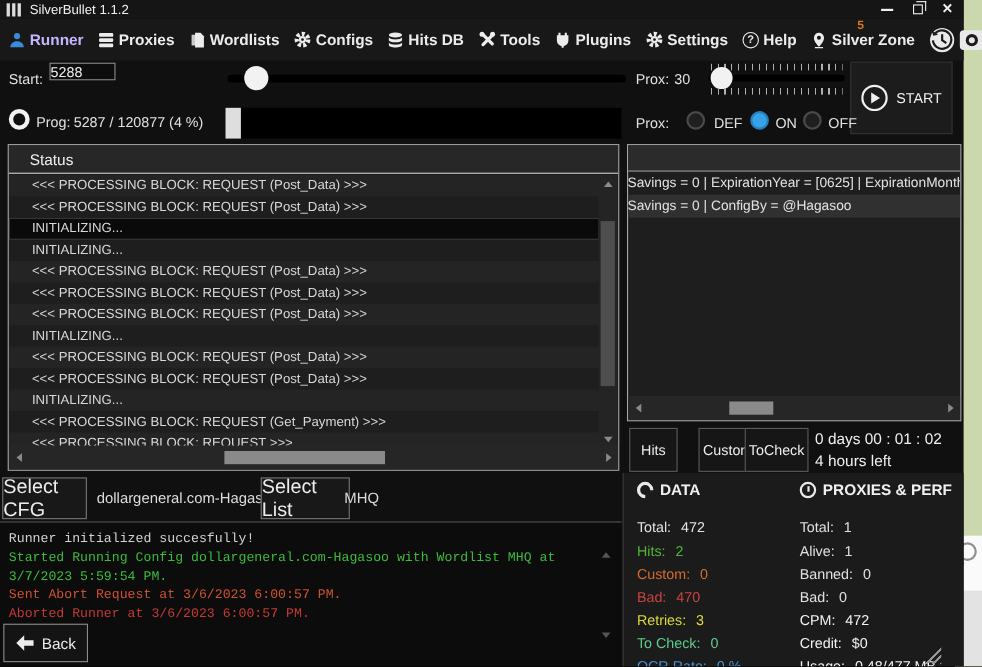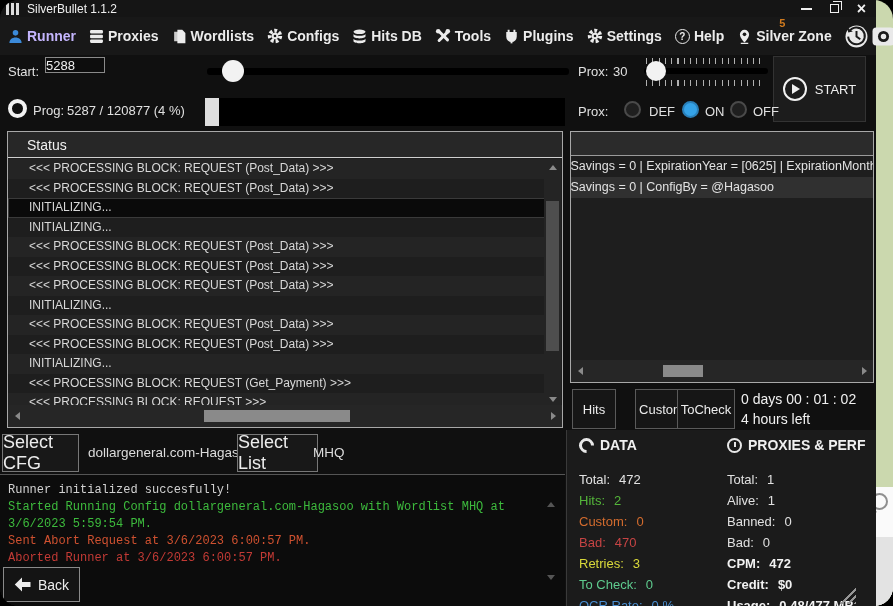--- a/index.html
+++ b/index.html
@@ -1,18 +1,18 @@
 <!DOCTYPE html>
 <html><head>
 <meta charset="utf-8">
 <style>
   * { margin:0; padding:0; box-sizing:border-box; }
   html,body { background:#000; }
   body { font-family:"Liberation Sans", sans-serif; }
-  #stage { position:relative; width:893px; height:606px; overflow:hidden; background:#0f0f0f; color:#e4e4e4;border-radius:19px; }
+  #stage { position:relative; width:893px; height:606px; overflow:hidden; background:#0f0f0f; color:#e4e4e4; }
 
   
   #desktop-strip { position:absolute; right:0; top:0; width:18px; height:606px; background:#cbd8ae; }
   #sub-window { position:absolute; right:0; top:487px; width:25px; height:119px; background:#fafafa; }
   #sub-window .lower { position:absolute; left:0; top:50px; width:100%; height:69px; background:#e3e3e3; }
   .magnifier { position:absolute; left:3px; top:6px; width:17px; height:17px; border:2px solid #8f8f8f; border-radius:50%; }
   .magnifier::after { content:""; position:absolute; left:-4px; top:14px; width:8px; height:2.5px; background:#8f8f8f; transform:rotate(40deg); }
 
   
   #app { position:absolute; left:0; top:0; width:876px; height:606px; background:#101010; }
@@ -109,21 +109,21 @@
   
   #stats { position:absolute; left:566px; top:430px; width:310px; height:176px; background:#1b1b1b; border-left:1px solid #3a3a3a; }
   .stats-col { position:absolute; top:7px; }
   #col-data { left:12px; } #col-prox { left:160px; }
   .stats-head { display:flex; align-items:center; gap:6px; font-size:14px; font-weight:bold; color:#f0f0f0; margin-bottom:16px; white-space:nowrap; }
   .ring-gap { width:15px; height:15px; border-radius:50%; border:3px solid #e8e8e8; border-right-color:transparent; transform:rotate(45deg); }
   .perf-ic { width:15px; height:15px; border-radius:50%; border:2px solid #e8e8e8; position:relative; }
   .perf-ic::after { content:""; position:absolute; left:4.5px; top:2px; width:2px; height:5px; background:#e8e8e8; }
   .stat-row { font-size:13px; height:21px; line-height:21px; white-space:nowrap; color:#e0e0e0; }
   .stat-row .v { margin-left:9px; }
-  .stat-row.bold { font-weight:bold; color:#f2f2f2; }
+  .stat-row.bold { font-weight:normal; color:#f2f2f2; }
 
   
   #grip { position:absolute; right:20px; bottom:2px; width:17px; height:17px;
      background:repeating-linear-gradient(135deg, transparent 0 3px, #969696 3px 4.8px);
      clip-path:polygon(100% 0, 100% 100%, 0 100%); }
 </style>
 </head>
 <body>
 
 <div id="stage">
@@ -346,21 +346,21 @@
     </div>
 
     <div class="cfgbtn" style="left:2px; width:77px;">Select CFG</div>
     <span class="cfgtext" style="left:88px;">dollargeneral.com-Hagasoo</span>
     <div class="cfgbtn" style="left:237px; width:81px;">Select List</div>
     <span class="cfgtext" style="left:313px;">MHQ</span>
 
     <div id="log">
       <div style="color: rgb(210, 210, 210);">Runner initialized succesfully!</div>
       <div style="color: rgb(61, 187, 61);">Started Running Config dollargeneral.com-Hagasoo with Wordlist MHQ at</div>
-      <div style="color: rgb(61, 187, 61);">3/6/2023 5:59:54 PM.</div>
+      <div style="color: rgb(61, 187, 61);">3/7/2023 5:59:54 PM.</div>
       <div style="color: rgb(207, 81, 48);">Sent Abort Request at 3/6/2023 6:00:57 PM.</div>
       <div style="color: rgb(194, 58, 53);">Aborted Runner at 3/6/2023 6:00:57 PM.</div>
       <span class="scroll-up"><span class="tri-up" style="border-bottom-color:#555;"></span></span>
       <span class="scroll-dn"><span class="tri-dn" style="border-top-color:#555;"></span></span>
     </div>
     <div id="back-button">
       <svg width="17" height="15" viewBox="0 0 17 15" fill="#ececec">
           <path d="M8 0.5 0.8 7.5 8 14.5V10h8.5V5H8z"></path>
         </svg>
       <span>Back</span>

